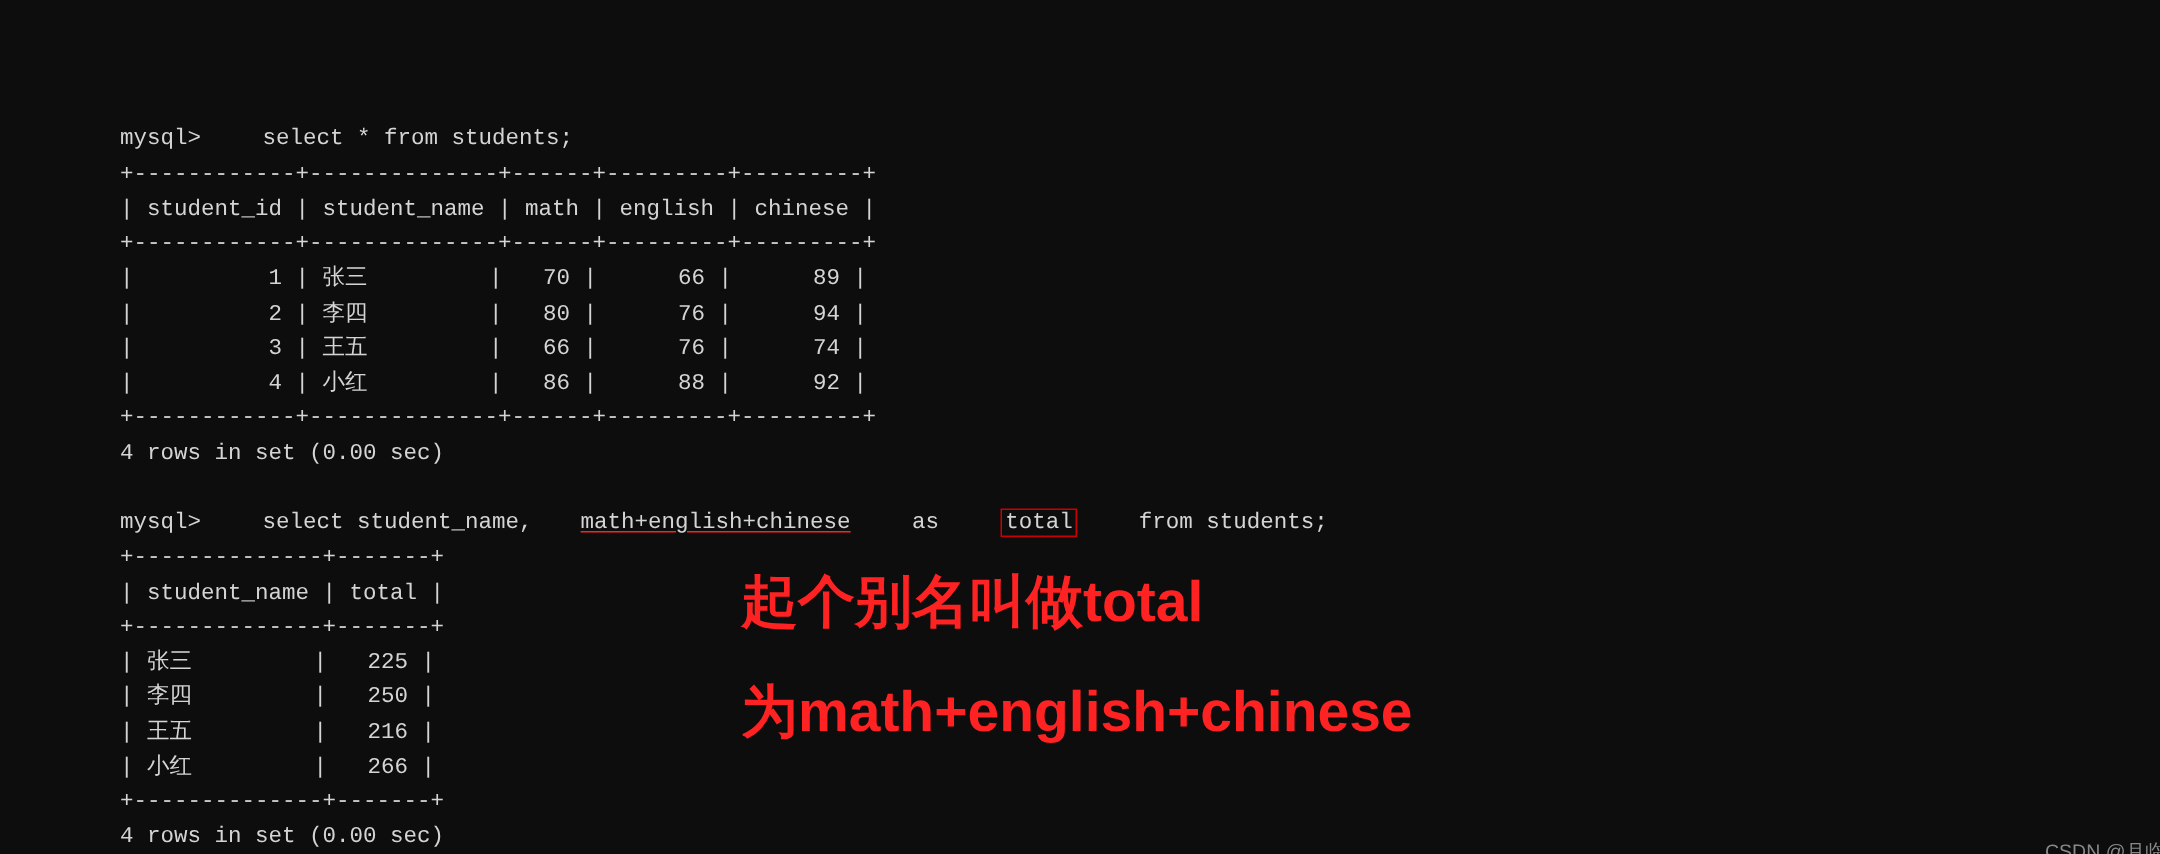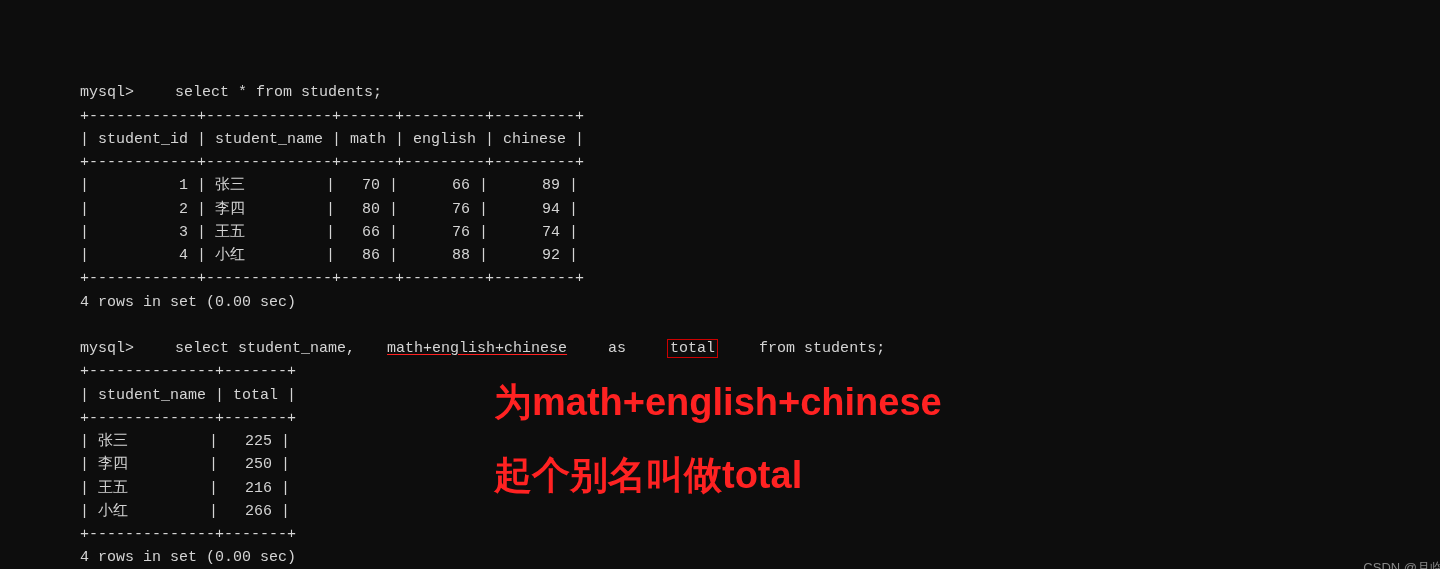--- a/index.html
+++ b/index.html
@@ -80,22 +80,22 @@
 <span>| 李四         |   250 |</span>
 <span>| 王五         |   216 |</span>
 <span>| 小红         |   266 |</span>
 <span>+--------------+-------+</span>
 <span>4 rows in set (0.00 sec)</span>
 
 <span class="prompt">mysql&gt; <span style="animation: blink 1s step-end infinite;">_</span></span>
 </div>
 
 <div class="annotation-text">
+  <div>起个别名叫做total</div>
   <div>为math+english+chinese</div>
-  <div>起个别名叫做total</div>
 </div>
 
 <div class="watermark">CSDN @月临水</div>
 
 <style>
 @keyframes blink {
   0%, 100% { opacity: 1; }
   50% { opacity: 0; }
 }
 </style>

